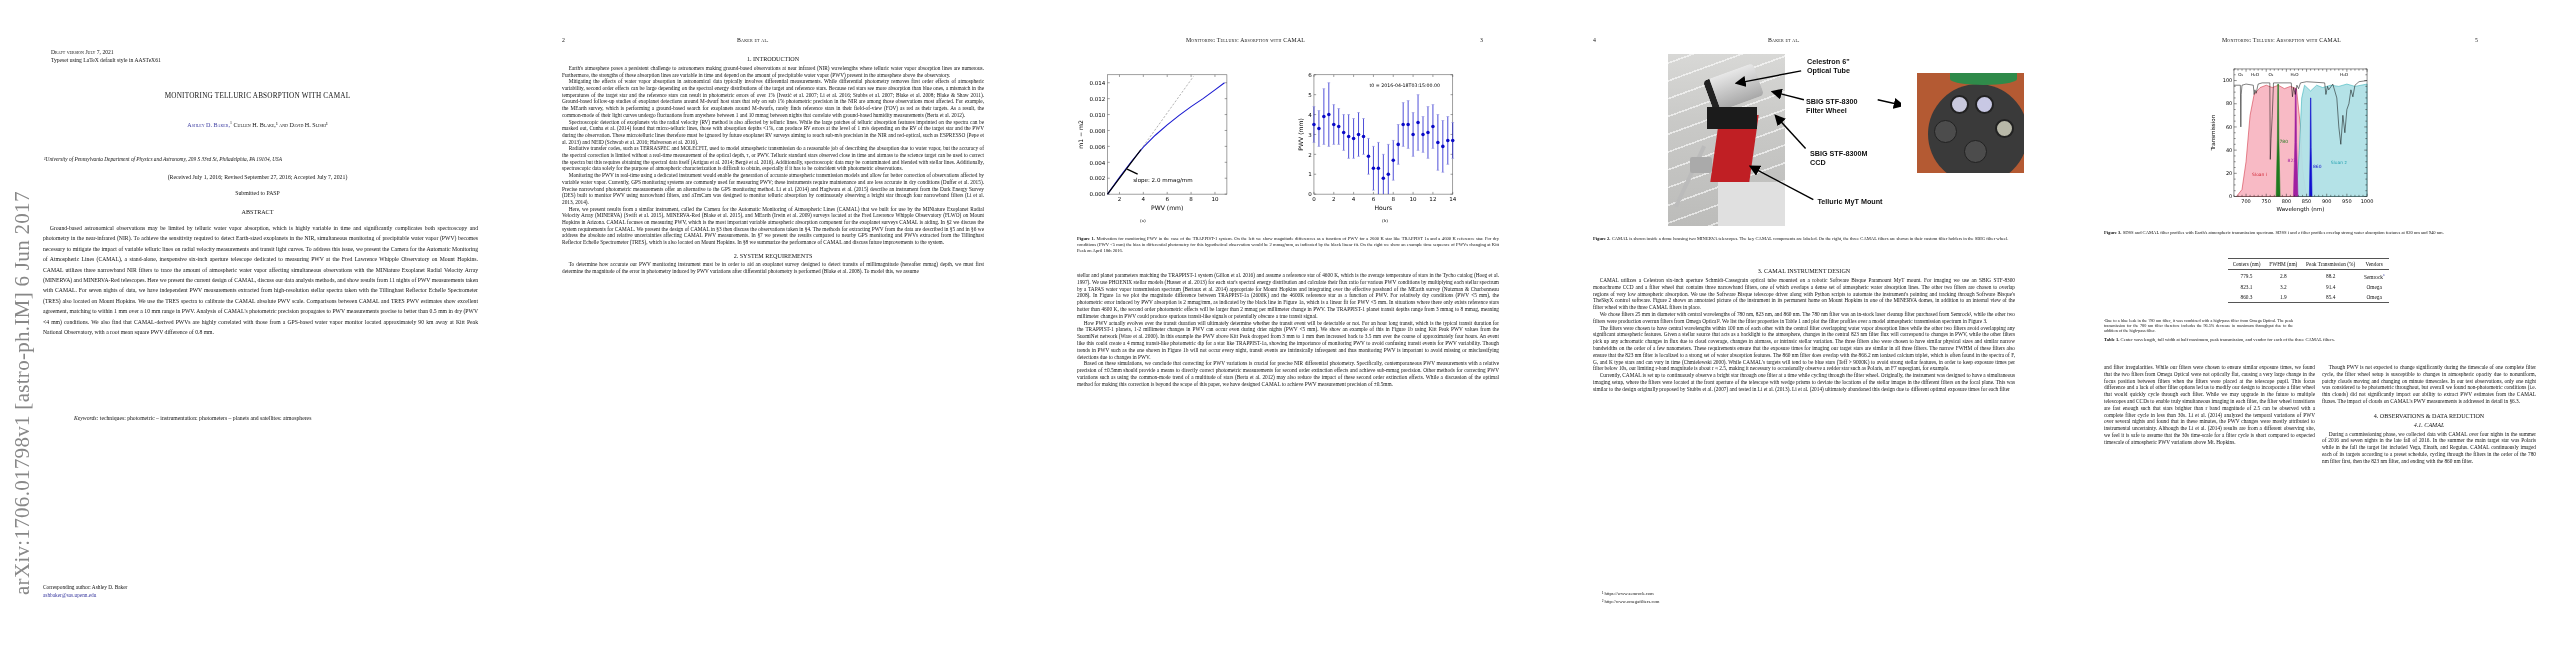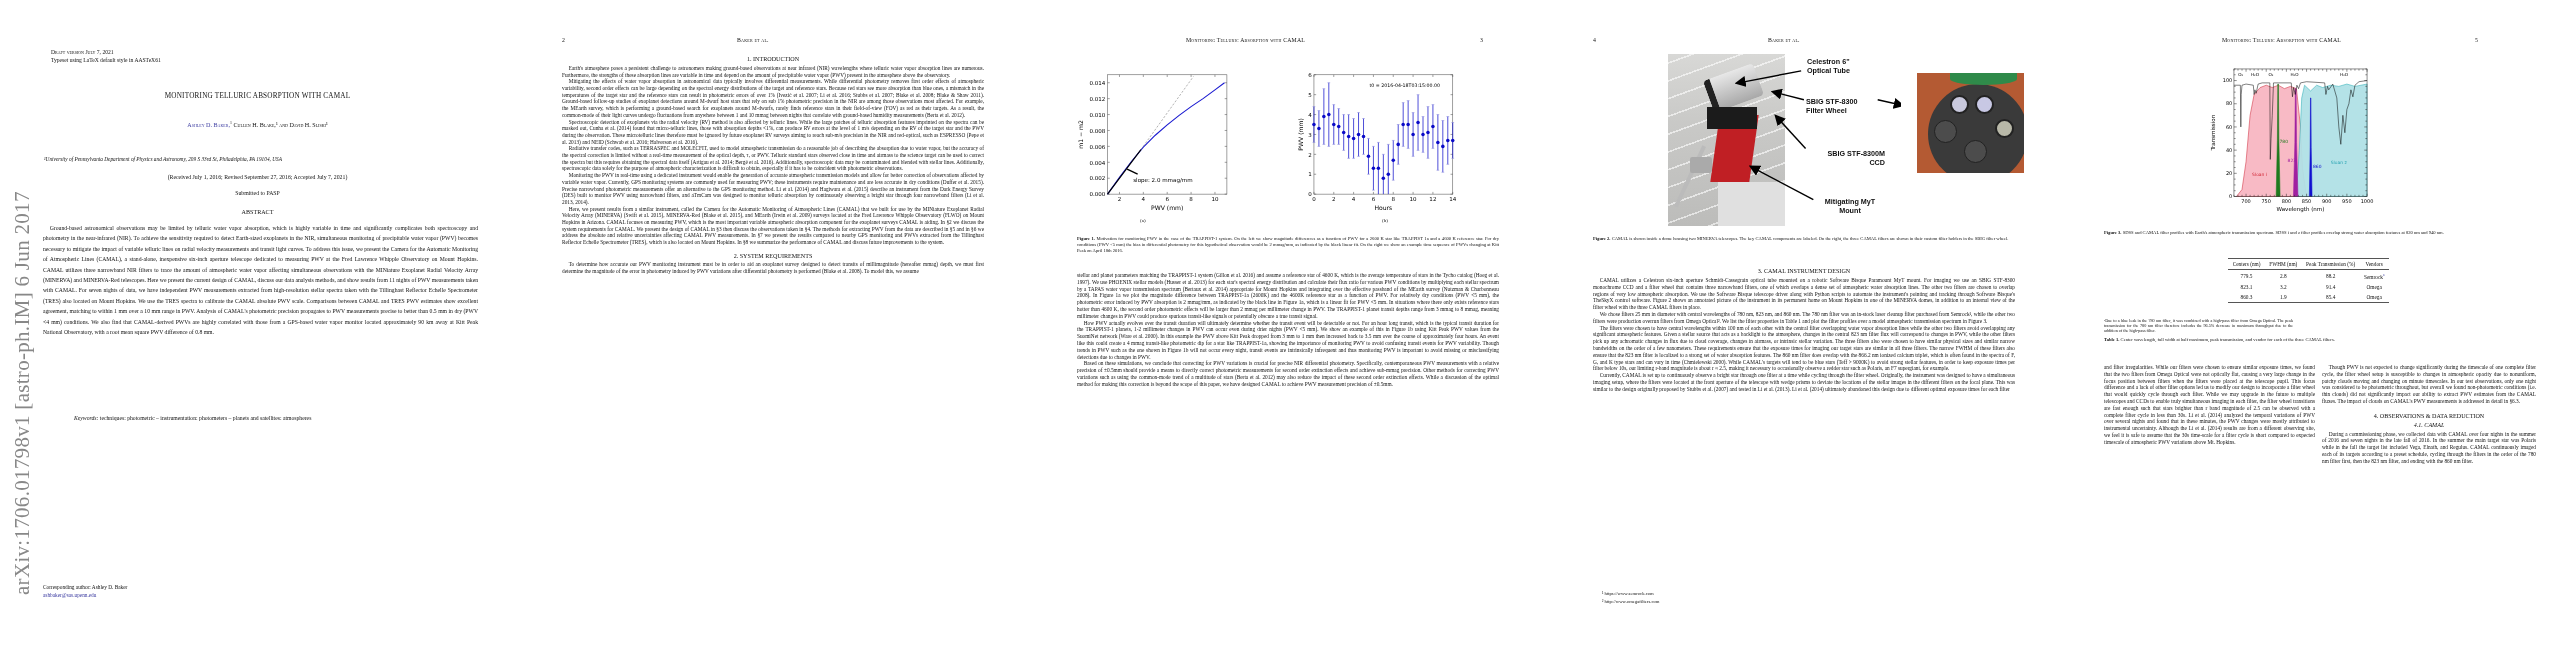--- a/index.html
+++ b/index.html
@@ -320,22 +320,22 @@
     <div style="position:absolute;left:39px;top:16.7px;width:53px;height:34px;background:linear-gradient(180deg,#e8e8e8,#a8a8a8);border-radius:4.4px;transform:rotate(-20deg);border-left:7.8px solid #222"></div>
     <div style="position:absolute;left:47px;top:61px;width:39px;height:67px;background:#c01f24;transform:skewX(-8deg)"></div>
     <div style="position:absolute;left:39px;top:53px;width:50px;height:22px;background:#1b1b1b"></div>
     <div style="position:absolute;left:19.5px;top:89px;width:4.4px;height:67px;background:#bbb;transform:rotate(25deg)"></div>
     <div style="position:absolute;left:22px;top:103px;width:22px;height:15.6px;background:#aaa;border-radius:2.2px"></div>
     <div style="position:absolute;left:50px;top:128px;width:67px;height:44px;background:#e0e0e0"></div>
   </div>
 
   <div style="position:absolute;left:261px;top:57px;width:67px;font:bold 7.2px 'Liberation Sans',sans-serif;line-height:9px">Celestron 6" Optical Tube</div>
   <div style="position:absolute;left:260px;top:97px;width:69px;font:bold 7.2px 'Liberation Sans',sans-serif;line-height:9px;text-align:left">SBIG STF-8300 Filter Wheel</div>
-  <div style="position:absolute;left:264px;top:149px;width:75px;font:bold 7.2px 'Liberation Sans',sans-serif;line-height:9px;text-align:right">SBIG STF-8300M CCD</div>
-  <div style="position:absolute;left:268px;top:197px;width:72px;font:bold 7.2px 'Liberation Sans',sans-serif;line-height:9px;text-align:center">Mitigating MyT Mount</div>
+  <div style="position:absolute;left:264px;top:149px;width:75px;font:bold 7.2px 'Liberation Sans',sans-serif;line-height:9px;text-align:left">SBIG STF-8300M CCD</div>
+  <div style="position:absolute;left:268px;top:197px;width:72px;font:bold 7.2px 'Liberation Sans',sans-serif;line-height:9px;text-align:center">Telluric MyT Mount</div>
   <svg style="position:absolute;left:122px;top:54px" width="233" height="178" viewBox="0 0 420 320">
     <defs>
         <marker id="ah" markerWidth="8" markerHeight="8" refX="6" refY="4" orient="auto">
           <path d="M0,0 L8,4 L0,8 z" fill="#000"></path>
         </marker>
       </defs>
     <line x1="240" y1="30" x2="125" y2="52" stroke="#000" stroke-width="2.5" marker-end="url(#ah)"></line>
     <line x1="245" y1="82" x2="190" y2="68" stroke="#000" stroke-width="2.5" marker-end="url(#ah)"></line>
     <line x1="248" y1="170" x2="195" y2="112" stroke="#000" stroke-width="2.5" marker-end="url(#ah)"></line>
     <line x1="262" y1="262" x2="150" y2="203" stroke="#000" stroke-width="2.5" marker-end="url(#ah)"></line>

